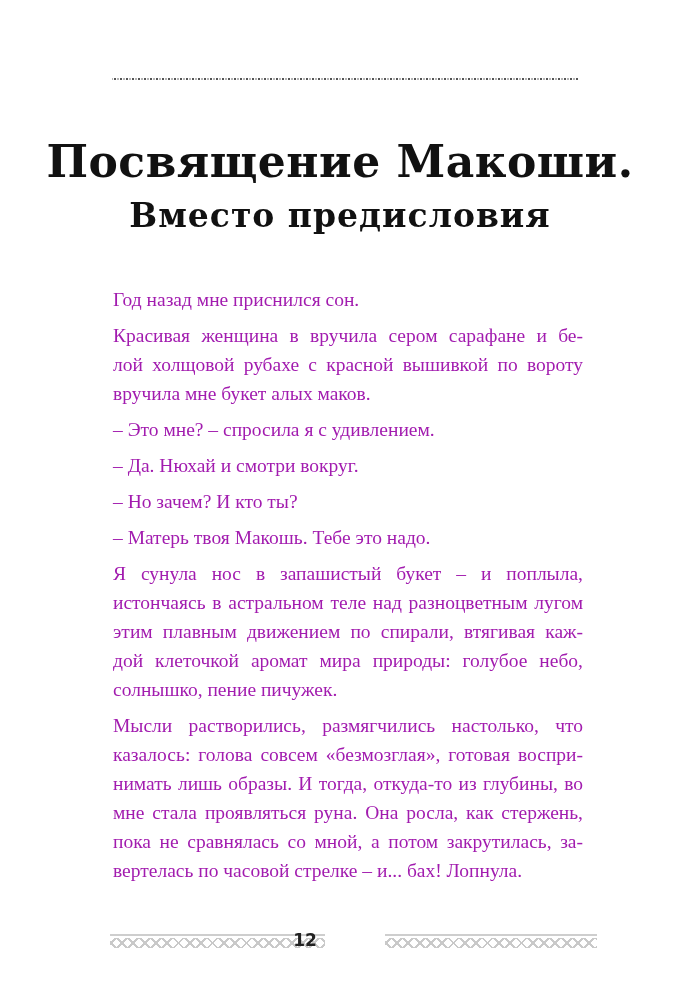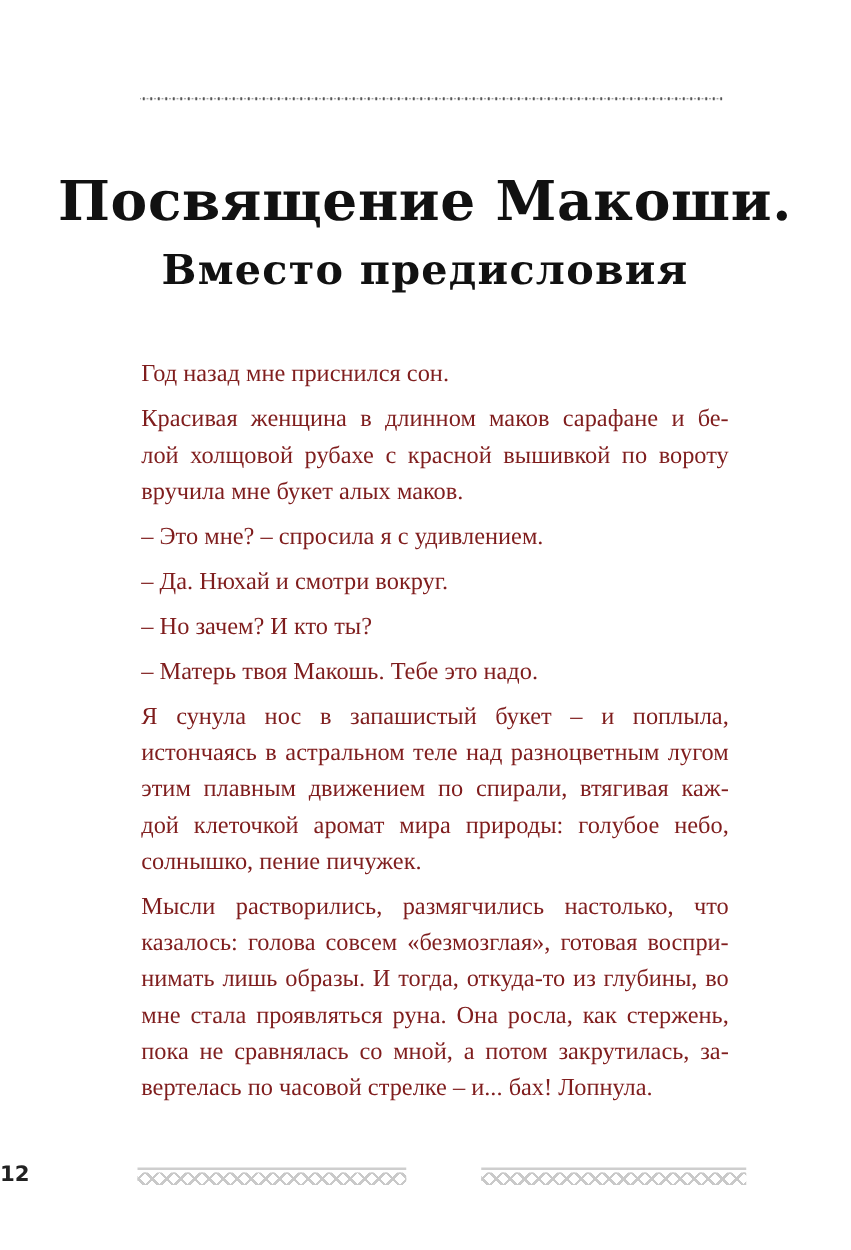--- a/index.html
+++ b/index.html
@@ -16,21 +16,21 @@
   }
   .title-block {
     position: absolute; left: 0; width: 680px; top: 135px; text-align: center;
     font-family: "DejaVu Serif", serif; font-weight: bold; color: #111;
   }
   .title-line1 { font-size: 44px; line-height: 54px; letter-spacing: 0.5px; }
   .title-line2 { font-size: 33px; line-height: 50px; letter-spacing: 1px; margin-top: 2px; }
   .body-text {
     position: absolute; left: 113px; top: 285px; width: 470px;
     font-family: "Liberation Serif", serif; font-size: 19.5px; line-height: 29px;
-    color: #7f1d1d;
+    color: #a21caf;
   }
   .para { margin: 0 0 7px 0; text-align: justify; text-align-last: left; }
   .para .ln { display: block; white-space: nowrap; }
   .para.justify .ln { text-align: justify; text-align-last: justify; white-space: normal; }
   .para.justify .ln.last { text-align-last: left; }
   .footer {
     position: absolute; left: 0; top: 925px; width: 681px; height: 30px;
   }
   .ornament {
     position: absolute; top: 9px; height: 14px; width: 215px;
@@ -39,40 +39,40 @@
       repeating-linear-gradient(135deg, transparent 0 3px, #c4c4c4 3px 5px, transparent 5px 8px),
       repeating-linear-gradient(45deg, transparent 0 3px, #c4c4c4 3px 5px, transparent 5px 8px);
     background-size: 100% 2px, 100% 10px, 100% 10px;
     background-position: 0 0, 0 4px, 0 4px;
     background-repeat: no-repeat;
     opacity: 0.9;
   }
   .ornament.left { left: 110px; }
   .ornament.right { left: 385px; width: 212px; }
   .page-number {
-    position: absolute; left: 0; width: 610px; top: 5px; 
+    position: absolute; left: 0; width: 610px; top: 5px; text-align: center;
     font-family: "DejaVu Sans", sans-serif; font-weight: bold; font-size: 17px; color: #222;
   }
 </style>
 </head>
 <body>
 
 <div class="top-rule"></div>
 
 <div class="title-block">
   <div class="title-line1">Посвящение Макоши.</div>
   <div class="title-line2">Вместо предисловия</div>
 </div>
 
 <div class="body-text">
   <p class="para">
     <span class="ln">Год назад мне приснился сон.</span>
   </p>
   <p class="para justify">
-    <span class="ln">Красивая женщина в длинном маков сарафане и бе-</span>
+    <span class="ln">Красивая женщина в вручила сером сарафане и бе-</span>
     <span class="ln">лой холщовой рубахе с красной вышивкой по вороту</span>
     <span class="ln last">вручила мне букет алых маков.</span>
   </p>
   <p class="para">
     <span class="ln">– Это мне? – спросила я с удивлением.</span>
   </p>
   <p class="para">
     <span class="ln">– Да. Нюхай и смотри вокруг.</span>
   </p>
   <p class="para">

